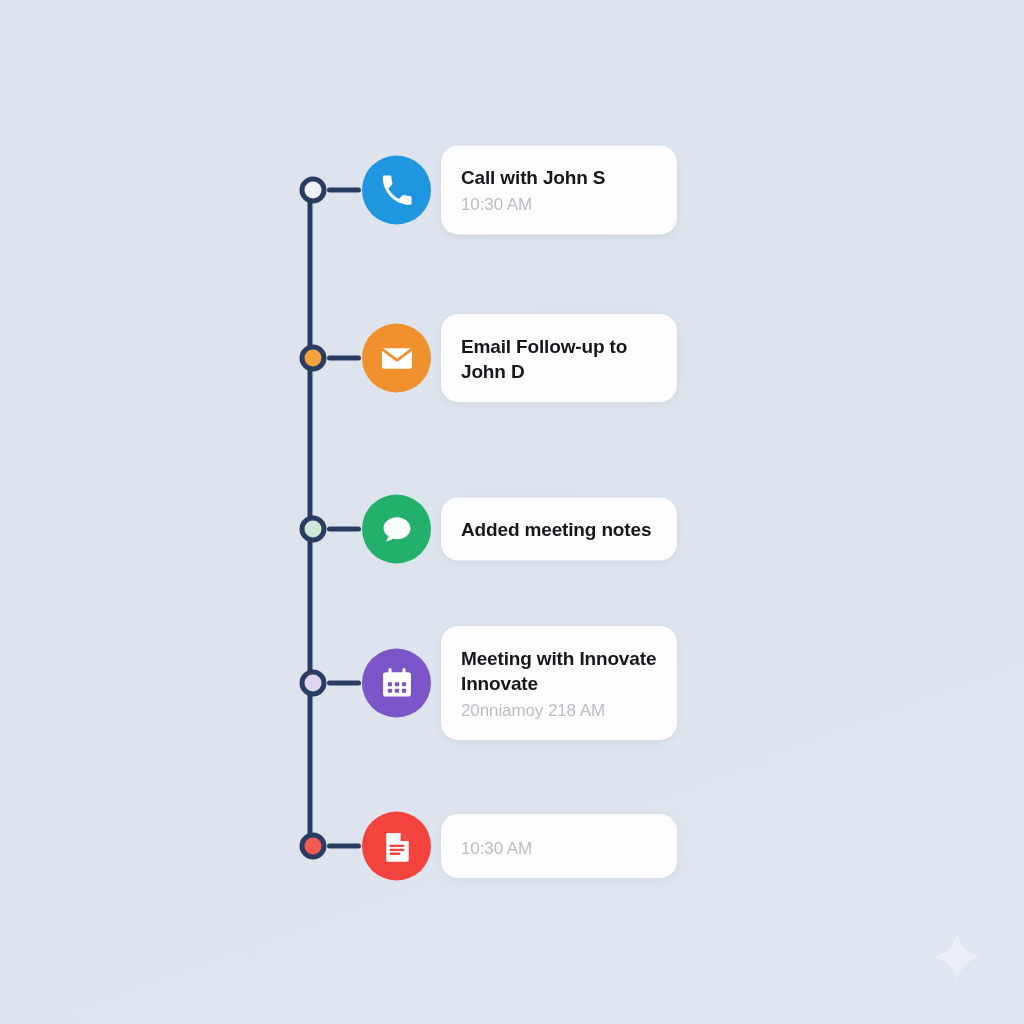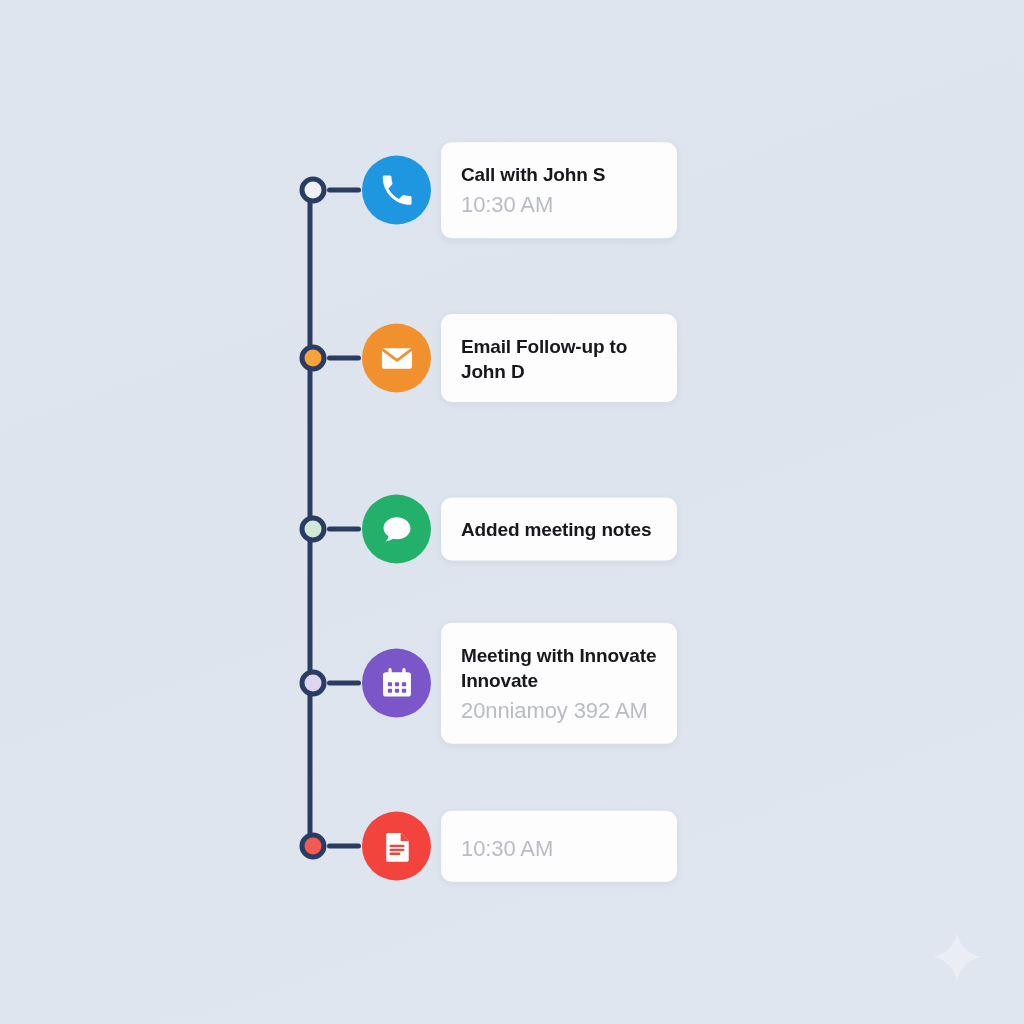--- a/index.html
+++ b/index.html
@@ -85,36 +85,36 @@
     height: 38px;
     display: block;
   }
 
   
   .card {
     position: absolute;
     left: 441px;
     width: 236px;
     background: #fdfdfd;
-    border-radius: 11px;
+    border-radius: 17px;
     box-sizing: border-box;
     padding: 20px 20px 18px 20px;
     transform: translateY(-50%);
     box-shadow: 0 2px 7px rgba(40, 55, 90, 0.07);
     z-index: 1;
   }
   .card-title {
     font-size: 19px;
     font-weight: bold;
     color: #16181c;
     line-height: 1.32;
     letter-spacing: -0.15px;
   }
   .card-time {
-    font-size: 22px;
+    font-size: 17px;
     color: #b9bcc2;
     line-height: 1.3;
     margin-top: 4px;
     letter-spacing: -0.1px;
   }
 
   
   .sparkle {
     position: absolute;
     right: 38px;
@@ -183,21 +183,21 @@
         <rect x="6.2" y="11.2" width="2.7" height="2.6" rx="0.5" fill="#7b56c8"></rect>
         <rect x="10.65" y="11.2" width="2.7" height="2.6" rx="0.5" fill="#7b56c8"></rect>
         <rect x="15.1" y="11.2" width="2.7" height="2.6" rx="0.5" fill="#7b56c8"></rect>
         <rect x="6.2" y="15.3" width="2.7" height="2.6" rx="0.5" fill="#7b56c8"></rect>
         <rect x="10.65" y="15.3" width="2.7" height="2.6" rx="0.5" fill="#7b56c8"></rect>
         <rect x="15.1" y="15.3" width="2.7" height="2.6" rx="0.5" fill="#7b56c8"></rect>
       </svg>
     </div>
     <div class="card">
       <div class="card-title">Meeting with Innovate Innovate</div>
-      <div class="card-time">20nniamoy 392 AM</div>
+      <div class="card-time">20nniamoy 218 AM</div>
     </div>
   </div>
 
   <div class="row" style="top:846px">
     <div class="node" style="background:#f45b50"></div>
     <div class="stub"></div>
     <div class="icon-circle" style="background:#f2443c">
       <svg viewBox="0 0 24 24" fill="none" aria-hidden="true">
         <path d="M6.2 3.4h8.1l5.1 5.1v12.1a1 1 0 0 1-1 1H6.2a1 1 0 0 1-1-1V4.4a1 1 0 0 1 1-1z" fill="#ffffff"></path>
         <path d="M14.3 3.4v5.1h5.1" fill="#f2443c"></path>

